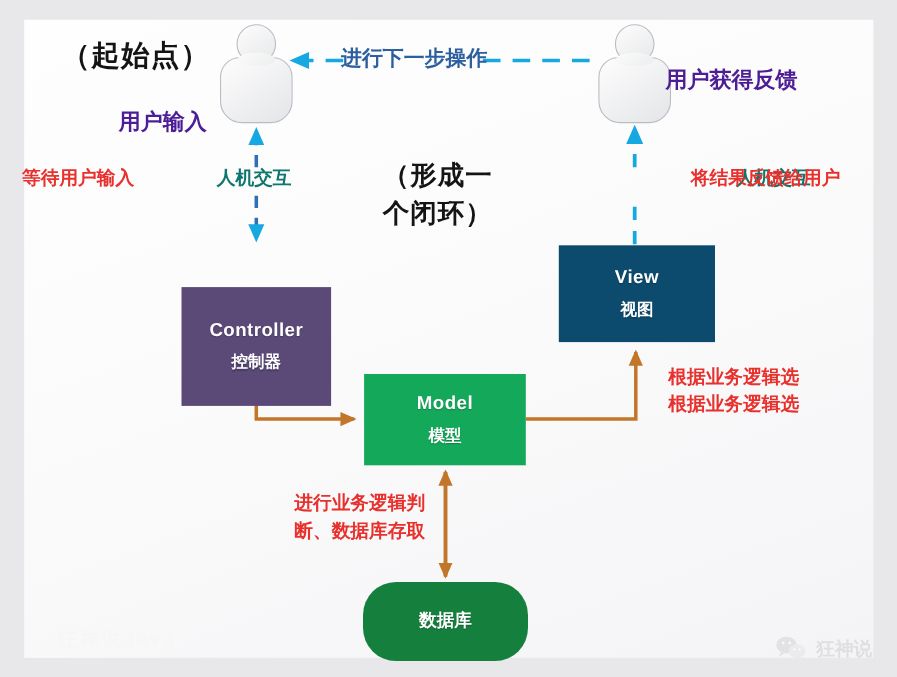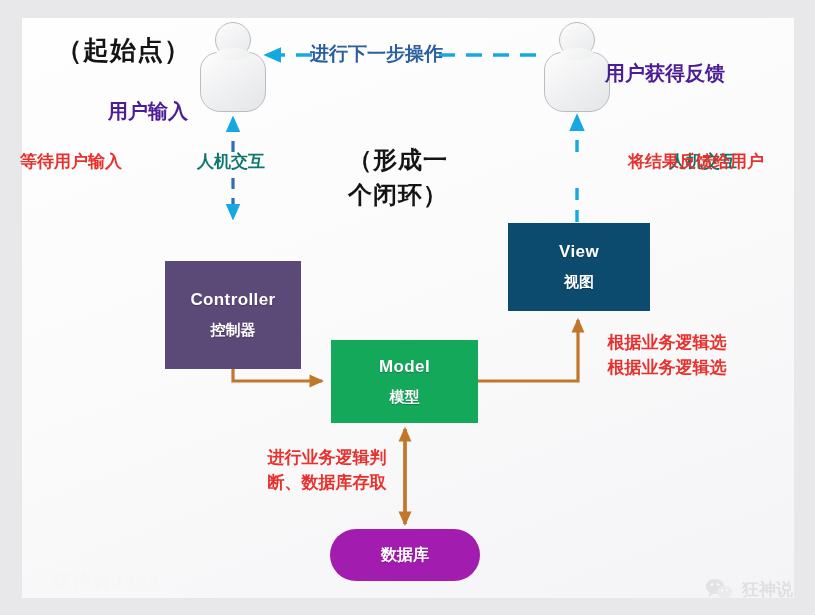--- a/index.html
+++ b/index.html
@@ -48,21 +48,21 @@
     text-shadow:0 1px 1px rgba(0,0,0,.25);
   }
   .nodebox .cn{
     font-size:15px;font-weight:bold;margin-top:12px;line-height:1.1;
     text-shadow:0 1px 1px rgba(0,0,0,.25);
   }
   #controller-node{left:165px;top:223px;width:136px;height:108px;background:#5b4a78;margin-top:38px;}
   #view-node{left:508px;top:223px;width:142px;height:88px;background:#0c4a6e;}
   #model-node{left:331px;top:340px;width:147px;height:83px;background:#14a85a;}
   #database-node{
-    left:330px;top:529px;width:150px;height:52px;background:#a21caf;
+    left:330px;top:529px;width:150px;height:72px;background:#15803d;
     border-radius:30px;
   }
   #database-node .cn{margin-top:0;font-size:16px;}
 
   
   .lbl{position:absolute;white-space:nowrap;line-height:1.45;}
   .lbl-black{color:#141414;font-weight:bold;}
   .lbl-navy{color:#4c1d95;font-weight:bold;}
   .lbl-dark{color:#0f766e;font-weight:bold;}
   .lbl-red{color:#e8302c;font-weight:bold;}

